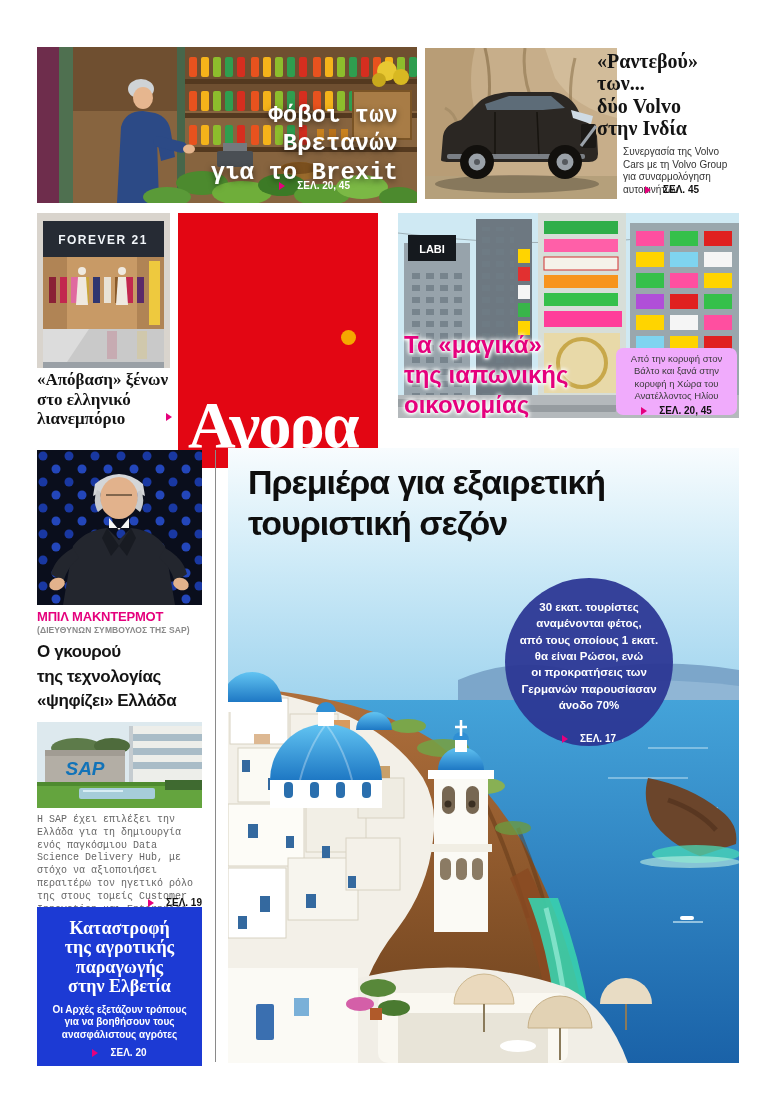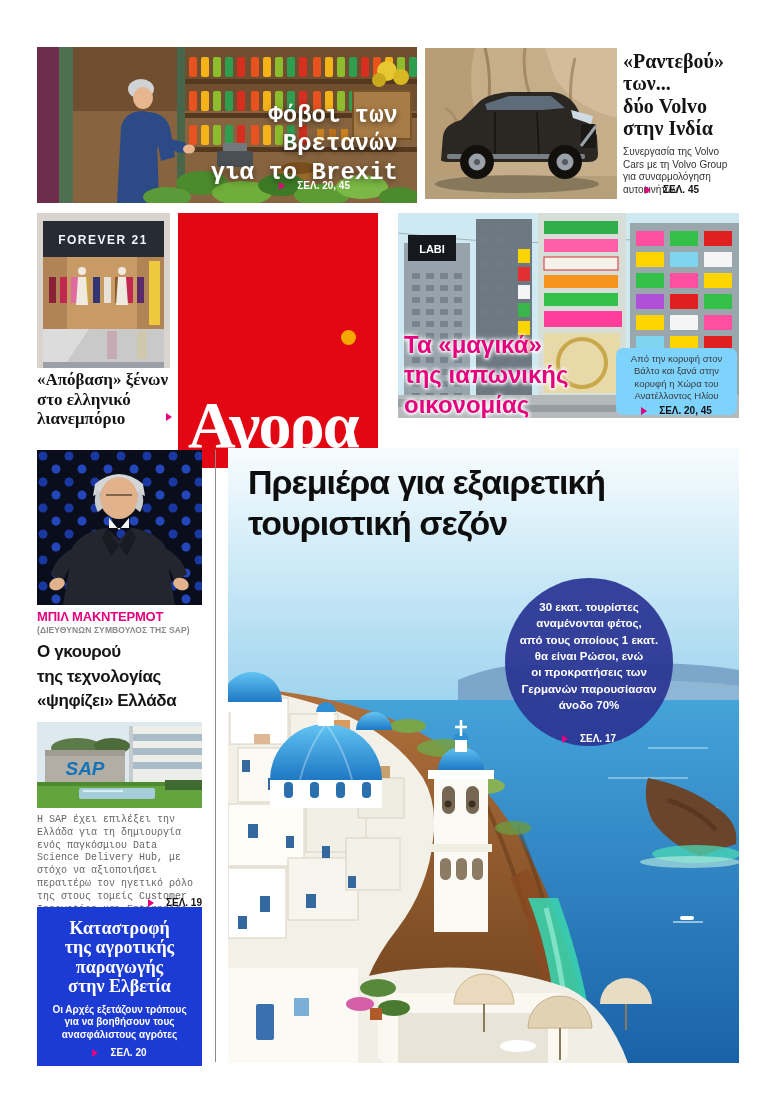--- a/index.html
+++ b/index.html
@@ -4,28 +4,28 @@
 <style>
   html,body{margin:0;padding:0;}
   body{width:768px;height:1112px;background:#ffffff;font-family:"Liberation Sans","DejaVu Sans",sans-serif;}
   .sheet{position:relative;width:768px;height:1112px;background:#fff;overflow:hidden;}
   .abs{position:absolute;}
   .pre{white-space:pre-line;}
 
   
   .hl-brexit{left:158px;top:102px;width:240px;text-align:right;font-family:Liberation Mono, monospace;
     font-weight:bold;font-size:24px;line-height:1.18;color:#fff;text-shadow:0 2px 6px rgba(0,0,0,.55);}
-  .hl-volvo{left:623px;top:50px;width:118px;font-family:"Liberation Serif","DejaVu Serif",serif;
+  .hl-volvo{left:597px;top:50px;width:118px;font-family:"Liberation Serif","DejaVu Serif",serif;
     font-weight:bold;font-size:20px;line-height:1.12;color:#141414;}
   .dek-volvo{left:623px;top:146px;width:118px;font-size:10px;line-height:1.25;color:#333;}
   .hl-retail{left:37px;top:370px;width:170px;font-family:"Liberation Serif","DejaVu Serif",serif;
     font-weight:bold;font-size:17px;line-height:1.16;color:#141414;}
   .hl-japan{left:404px;top:330px;width:220px;font-weight:bold;font-size:24px;line-height:1.25;color:#e5007d;
     text-shadow:0 0 4px #fff,0 0 4px #fff,0 0 6px #fff,0 1px 2px rgba(255,255,255,.9);}
-  .japan-box{left:616px;top:348px;width:121px;height:67px;background:#7dd3fc;border-radius:7px;
+  .japan-box{left:616px;top:348px;width:121px;height:67px;background:#f0abfc;border-radius:7px;
     box-sizing:border-box;padding:5px 3px 3px 3px;text-align:center;font-size:9.5px;line-height:1.3;color:#3a3a3a;}
   .kicker{left:37px;top:609px;font-weight:bold;font-size:13px;color:#e5007d;letter-spacing:-.2px;}
   .kicker-sub{left:37px;top:625px;font-size:8.5px;font-weight:600;color:#8a8a8a;letter-spacing:.1px;}
   .hl-sap{left:37px;top:640px;width:168px;font-weight:bold;font-size:17px;line-height:1.45;color:#141414;letter-spacing:-.4px;}
   .sap-body{left:37px;top:814px;width:167px;font-size:10px;line-height:1.28;color:#666;font-family:Liberation Mono, monospace;}
   .bluebox{left:37px;top:907px;width:165px;height:159px;background:#1c3ad4;color:#fff;text-align:center;box-sizing:border-box;padding-top:12px;}
   .bb-head{font-family:"Liberation Serif","DejaVu Serif",serif;font-weight:bold;font-size:18px;line-height:1.08;}
   .bb-sub{font-weight:bold;font-size:10px;line-height:1.25;margin-top:7px;}
   .hl-main{left:248px;top:462px;width:490px;font-weight:bold;font-size:34px;line-height:1.2;color:#0e0e0e;letter-spacing:-1px;}
   .circle{left:505px;top:578px;width:168px;height:168px;border-radius:50%;background:rgba(44,54,148,.94);

